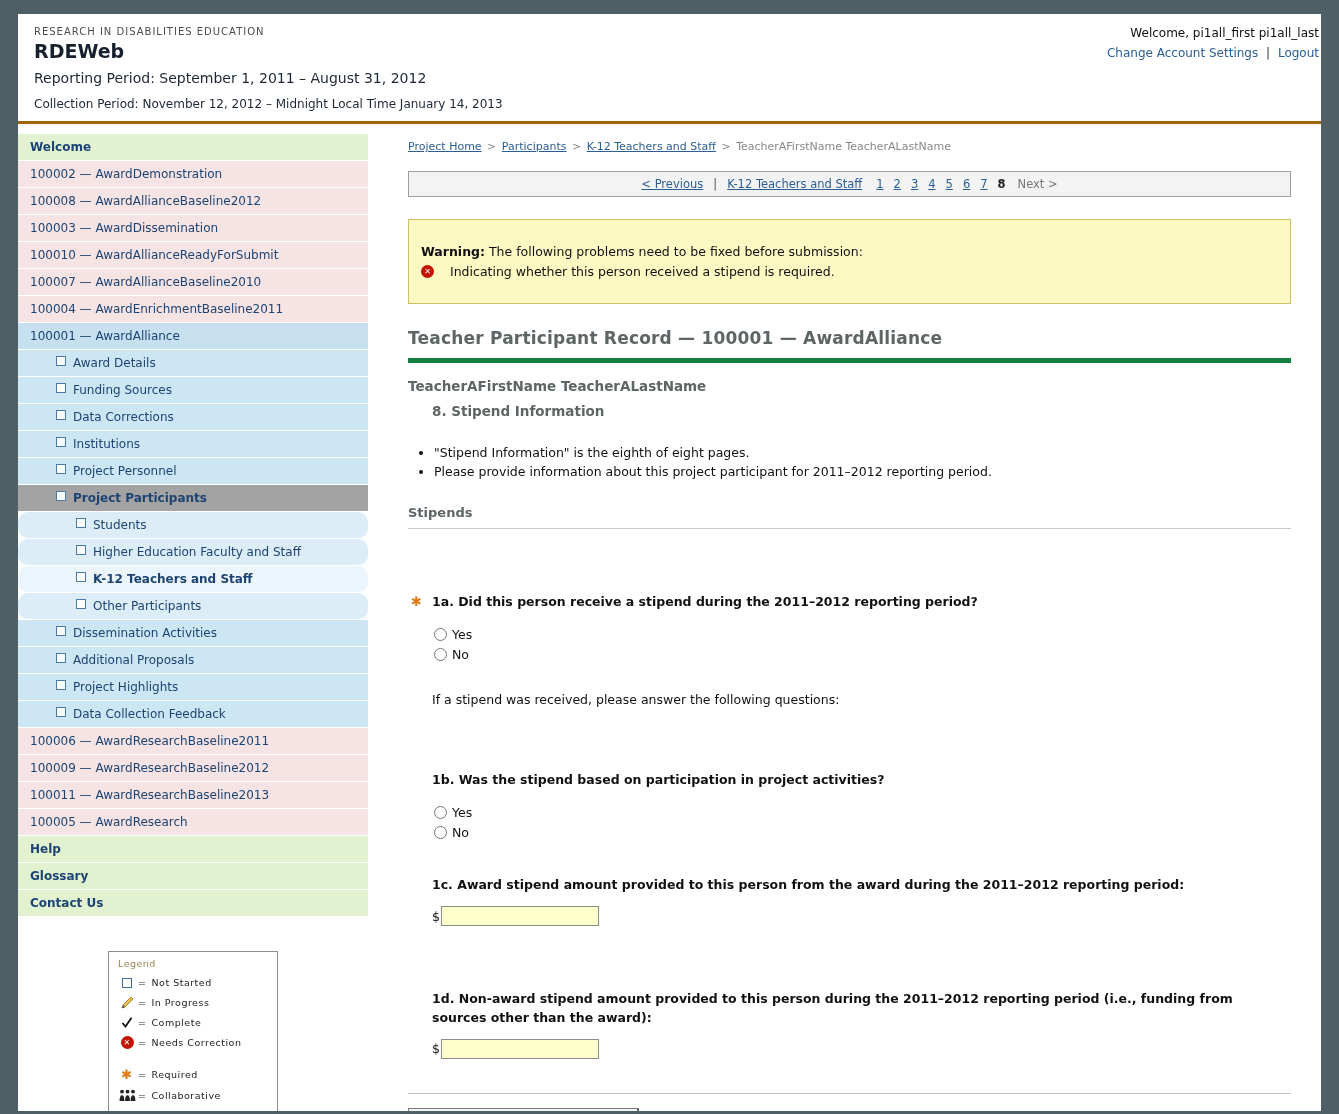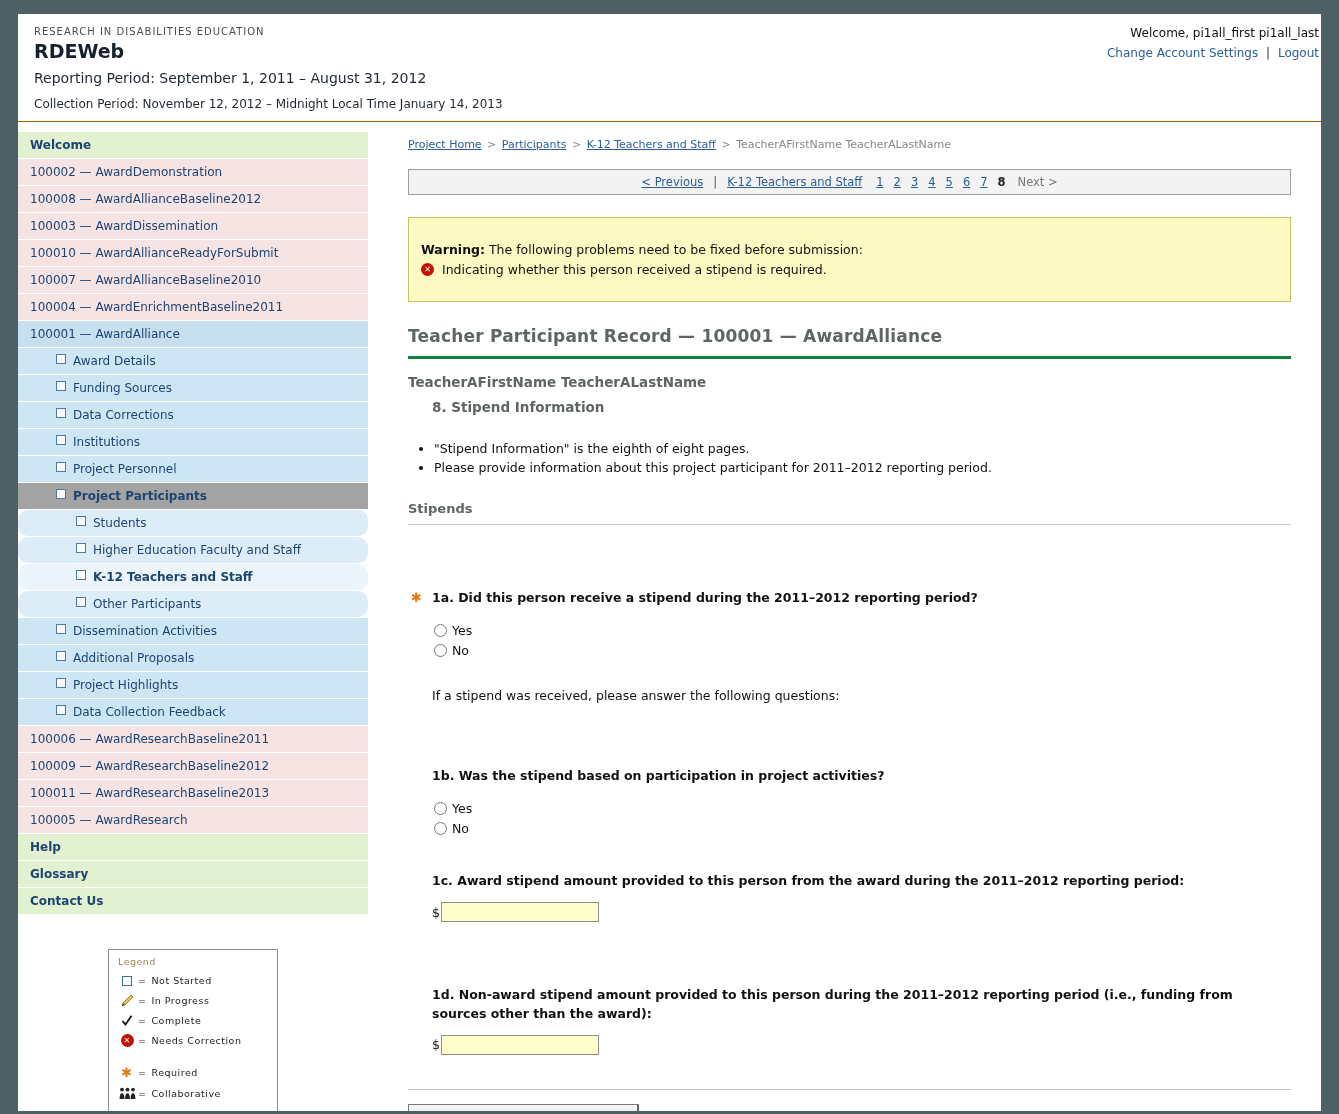--- a/index.html
+++ b/index.html
@@ -2,21 +2,21 @@
 <html><head>
 <meta charset="utf-8">
 <title>RDEWeb</title>
 <style>
   html,body{margin:0;padding:0;}
   body{width:1339px;height:1114px;overflow:hidden;background:#4e6066;font-family:"DejaVu Sans","Liberation Sans",sans-serif;}
   .frame{width:1339px;height:1114px;box-sizing:border-box;padding:14px 18px 3px;}
   .page{background:#fff;width:100%;height:100%;box-sizing:border-box;display:flex;flex-direction:column;overflow:hidden;}
 
   
-  .header{position:relative;padding:12px 16px 10px;border-bottom:1px solid #a16207;flex:0 0 auto;}
+  .header{position:relative;padding:12px 16px 10px;border-bottom:3px solid #a16207;flex:0 0 auto;}
   .org{font-size:10px;color:#4c4c4c;letter-spacing:1px;}
   .app{font-size:19px;font-weight:bold;color:#16202e;margin-top:3px;}
   .rp{font-size:14px;color:#1d2733;margin-top:8px;}
   .cp{font-size:12px;color:#1d2733;margin-top:11px;}
   .hdr-right{position:absolute;top:12px;right:2px;text-align:right;font-size:12px;color:#111;}
   .hdr-links{margin-top:6px;}
   .hdr-links a{color:#2a5e94;text-decoration:none;cursor:pointer;}
   .hdr-links .sep{color:#333;margin:0 4px;}
 
   
@@ -55,23 +55,23 @@
   .pager{margin-top:18px;border:1px solid #9f9f9f;background:#f3f3f3;height:24px;display:flex;align-items:center;justify-content:center;font-size:11.5px;color:#555;}
   .pager a{color:#2a5e94;text-decoration:underline;cursor:pointer;}
   .pg-sep{margin:0 10px;}
   .pg-section{margin-right:6px;}
   .pg-pages{display:inline-flex;gap:10px;margin-left:8px;align-items:center;}
   .pg-current{font-weight:bold;color:#222;}
   .pg-next{color:#777;margin-left:12px;}
 
   .warning{margin-top:22px;border:1px solid #cbc064;background:#fdf9c3;padding:24px 12px;font-size:12.5px;color:#111;}
   .warning-title{font-weight:bold;}
-  .warning-item{margin-top:5px;display:flex;align-items:center;gap:8px;}
-
-  .rec-title{margin-top:24px;font-size:17px;font-weight:bold;color:#5d6663;border-bottom:3px solid #15803d;padding-bottom:10px;letter-spacing:.2px;}
+  .warning-item{margin-top:5px;display:flex;align-items:center;gap:16px;}
+
+  .rec-title{margin-top:24px;font-size:17px;font-weight:bold;color:#5d6663;border-bottom:5px solid #15803d;padding-bottom:10px;letter-spacing:.2px;}
   .person{margin-top:15px;font-size:13.5px;font-weight:bold;color:#5d6663;}
   .page-heading{margin-top:9px;margin-left:24px;font-size:13.5px;font-weight:bold;color:#5d6663;}
   .bullets{margin:26px 0 0;padding-left:26px;}
   .bullets li{margin-bottom:4px;}
   .section-heading{margin-top:26px;font-size:13px;font-weight:bold;color:#5d6663;border-bottom:1px solid #c9c9c9;padding-bottom:8px;}
 
   .qrow{margin-top:64px;position:relative;padding-left:24px;font-weight:bold;max-width:830px;line-height:1.45;}
   .qrow .req-star{position:absolute;left:3px;top:0;font-size:13px;}
   .radio-group{margin:13px 0 0 26px;}
   .radio-row{display:flex;align-items:center;gap:5px;height:20px;cursor:pointer;font-weight:normal;}

